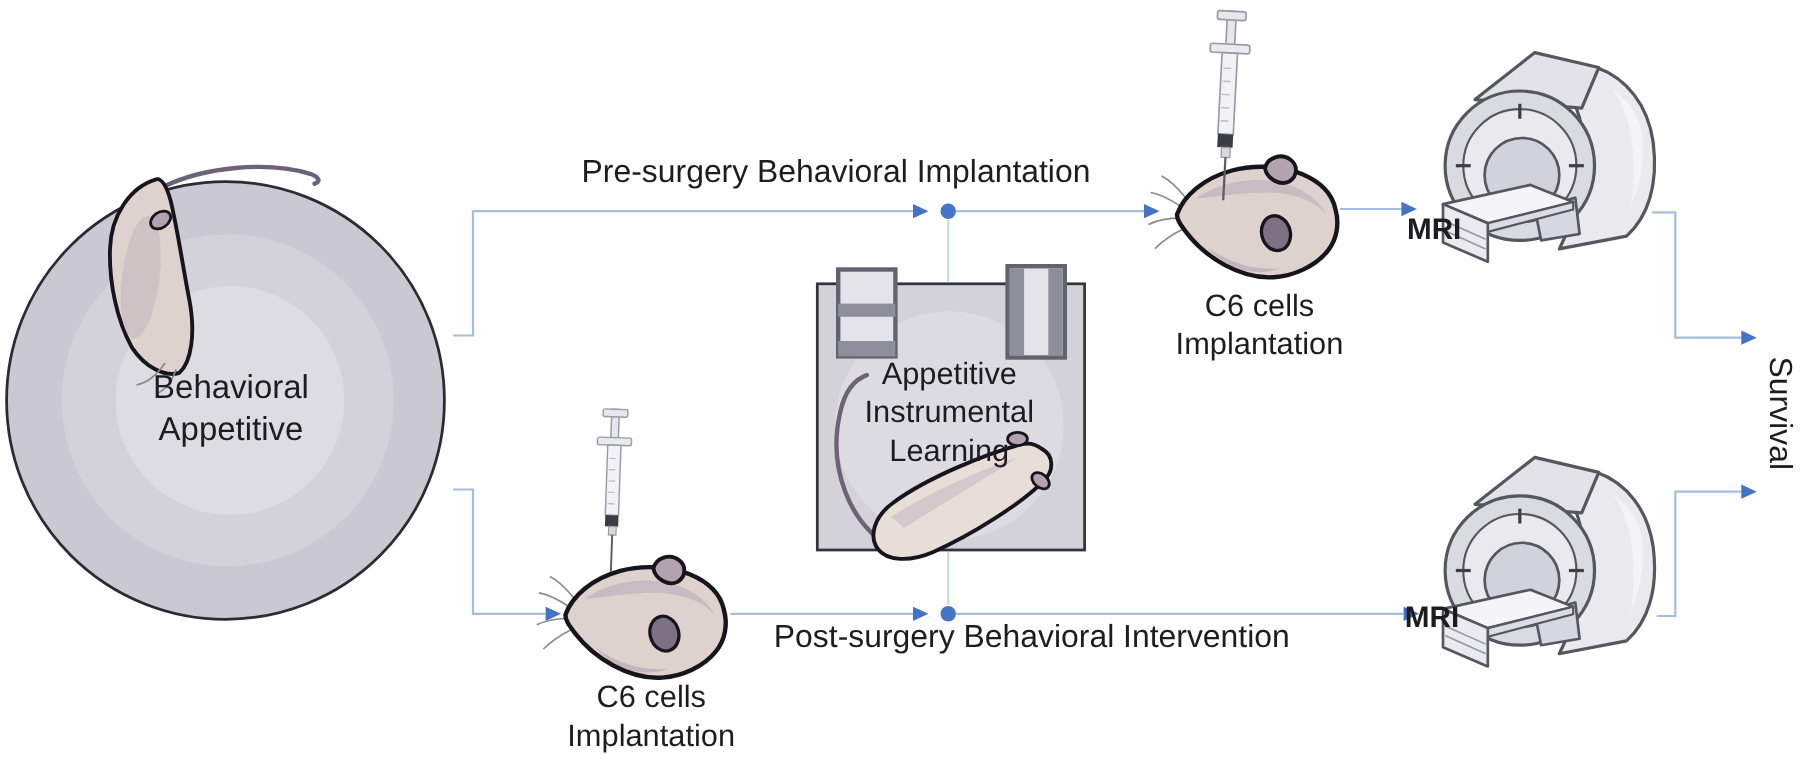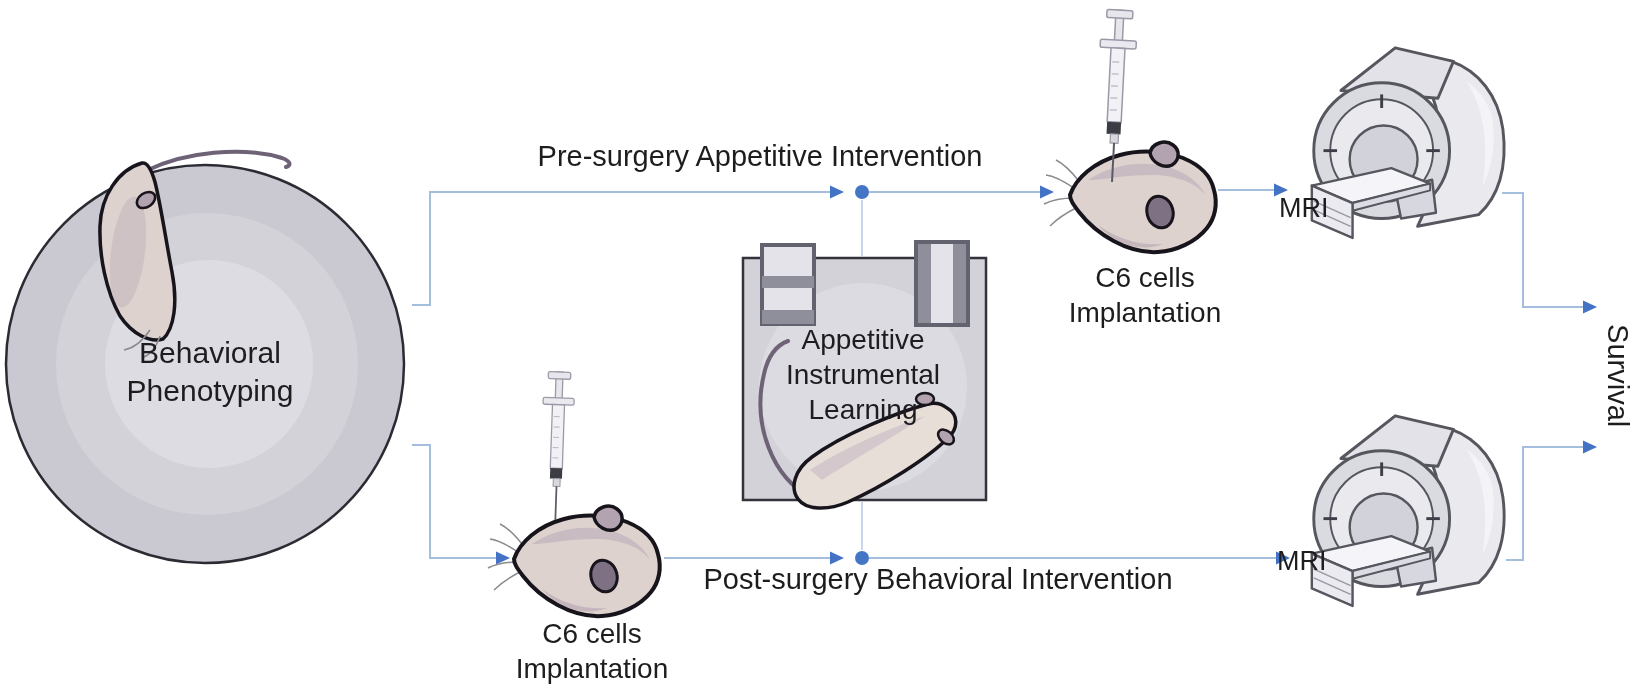--- a/index.html
+++ b/index.html
@@ -8,21 +8,21 @@
     font-family:"Liberation Sans", sans-serif; overflow:hidden;
   }
   #diagram-svg { position:absolute; left:0; top:0; }
   .lbl {
     position:absolute; color:#1d1d1f; text-align:center;
     white-space:pre-line; line-height:1.22; user-select:none;
   }
   .lbl-big   { font-size:29px; }
   .lbl-huge  { font-size:30px; line-height:1.28; }
   .lbl-med   { font-size:28px; line-height:1.25; }
-  .lbl-mri   { font-size:27px; text-align:left; }
+  .lbl-mri   { font-size:27px; text-align:left;font-weight:bold; }
   #lbl-phenotyping { left:70px;  top:334px; width:280px; }
   #lbl-pre         { left:500px; top:139px; width:520px; }
   #lbl-post        { left:678px; top:562px; width:520px; }
   #lbl-appetitive  { left:743px; top:322px; width:240px; }
   #lbl-c6-top      { left:1045px; top:260px; width:200px; }
   #lbl-c6-bottom   { left:492px;  top:616px; width:200px; }
   #lbl-mri-top     { left:1279px; top:192px; width:64px; }
   #lbl-mri-bottom  { left:1277px; top:545px; width:64px; }
   #lbl-survival    { left:1547px; top:358px; width:140px;
                      transform:rotate(90deg); transform-origin:center; font-size:29px; }
@@ -152,23 +152,23 @@
   <g>
     <use href="#rat-head" transform="translate(512,504)"></use>
     <use href="#syringe" transform="translate(539,372) scale(0.86) rotate(2 19 172)"></use>
   </g>
 
   <use href="#mri" transform="translate(1306,42) scale(0.97)"></use>
   <use href="#mri" transform="translate(1306,410) scale(0.97)"></use>
 </svg>
 
 <div class="lbl lbl-huge" id="lbl-phenotyping">Behavioral
-Phenotyping</div>
+Appetitive</div>
 
-<div class="lbl lbl-big" id="lbl-pre">Pre-surgery Appetitive Intervention</div>
+<div class="lbl lbl-big" id="lbl-pre">Pre-surgery Behavioral Implantation</div>
 
 <div class="lbl lbl-med" id="lbl-appetitive">Appetitive
 Instrumental
 Learning</div>
 
 <div class="lbl lbl-big" id="lbl-post">Post-surgery Behavioral Intervention</div>
 
 <div class="lbl lbl-med" id="lbl-c6-top">C6 cells
 Implantation</div>
 

